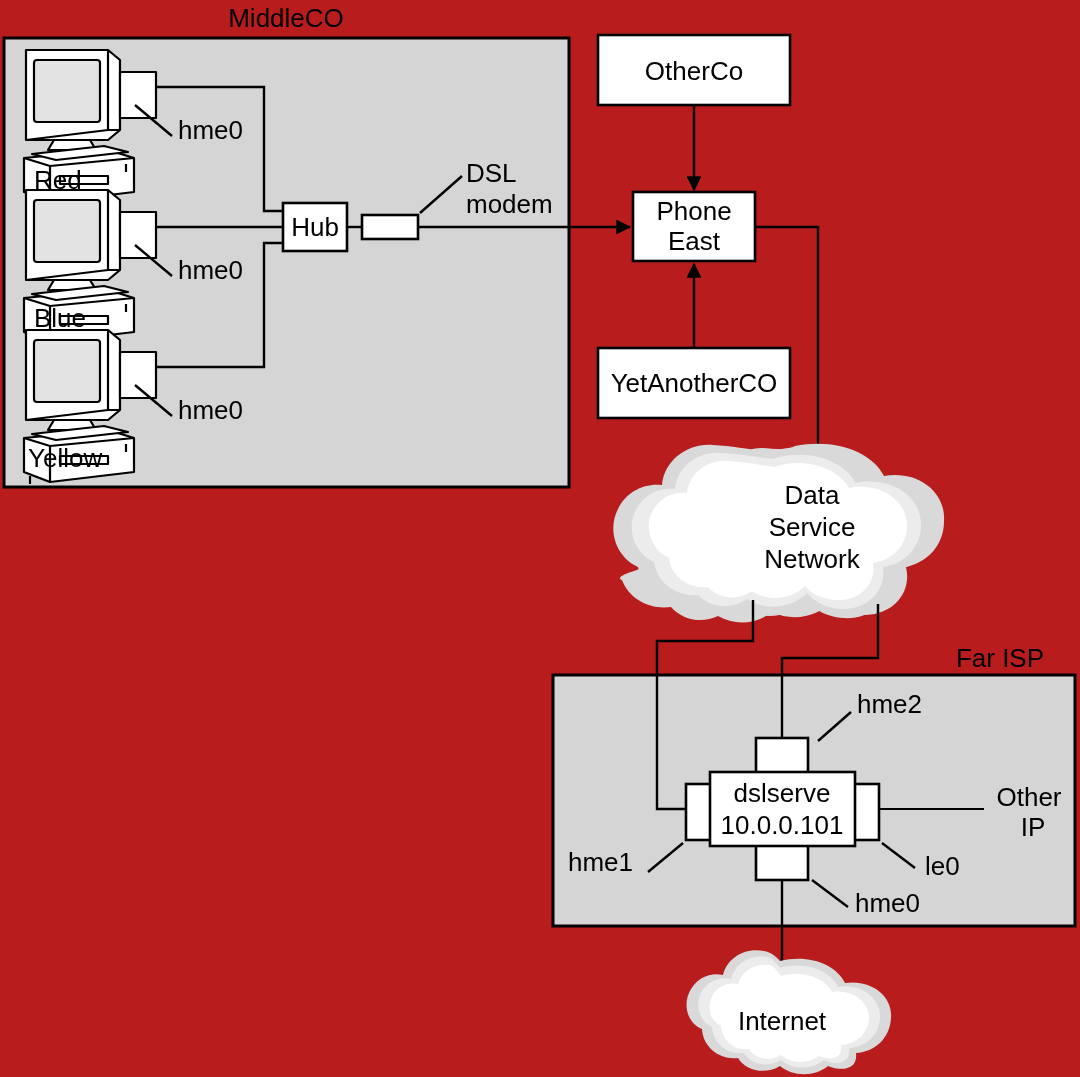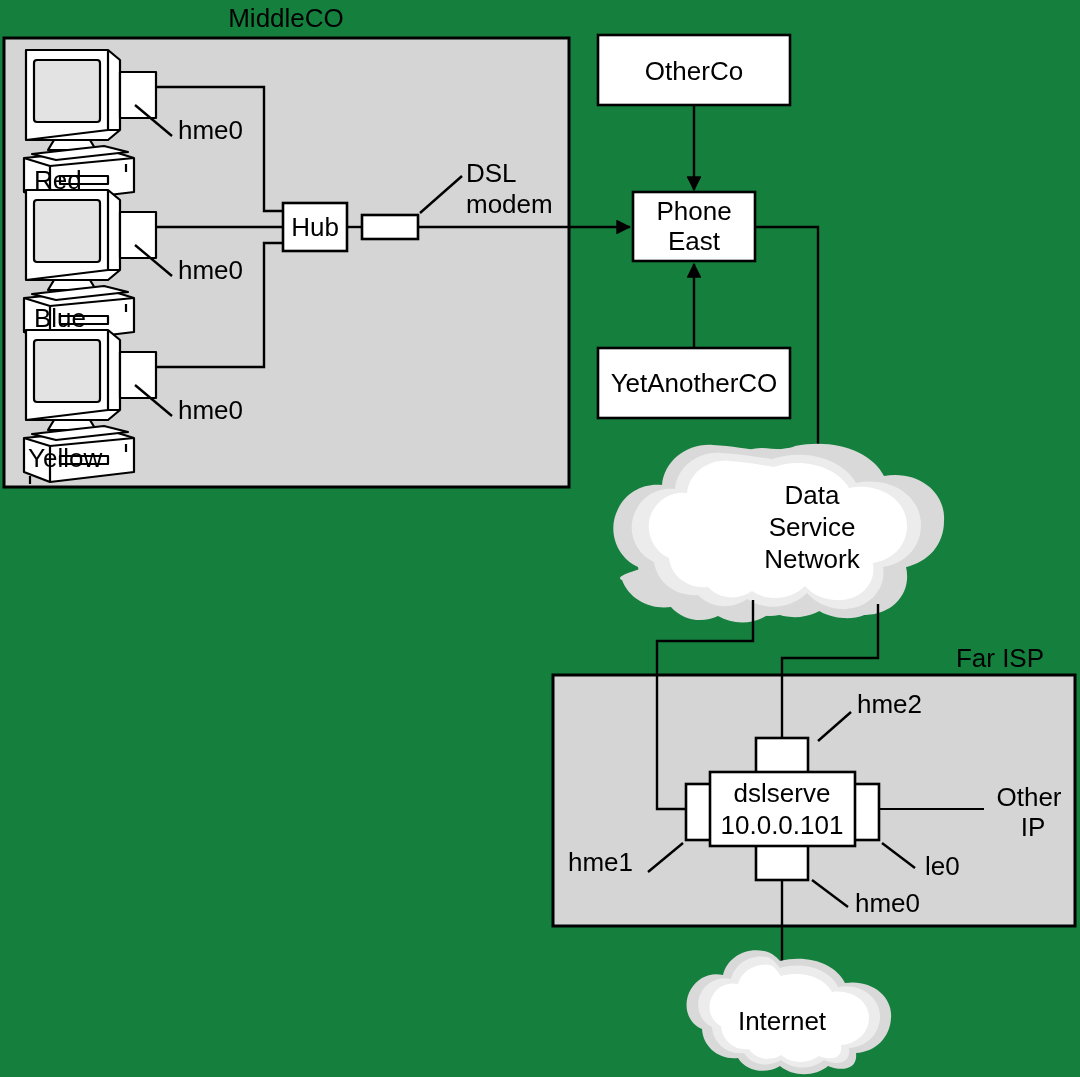--- a/index.html
+++ b/index.html
@@ -11,21 +11,21 @@
   body {
     font-family: "Liberation Sans", "DejaVu Sans", sans-serif;
     width: 1080px;
     height: 1077px;
     overflow: hidden;
   }
   #diagram-root {
     position: relative;
     width: 1080px;
     height: 1077px;
-    background: #15803d;
+    background: #b91c1c;
   }
   #diagram-svg {
     position: absolute;
     left: 0;
     top: 0;
     width: 1080px;
     height: 1077px;
     display: block;
   }
   .txt {

